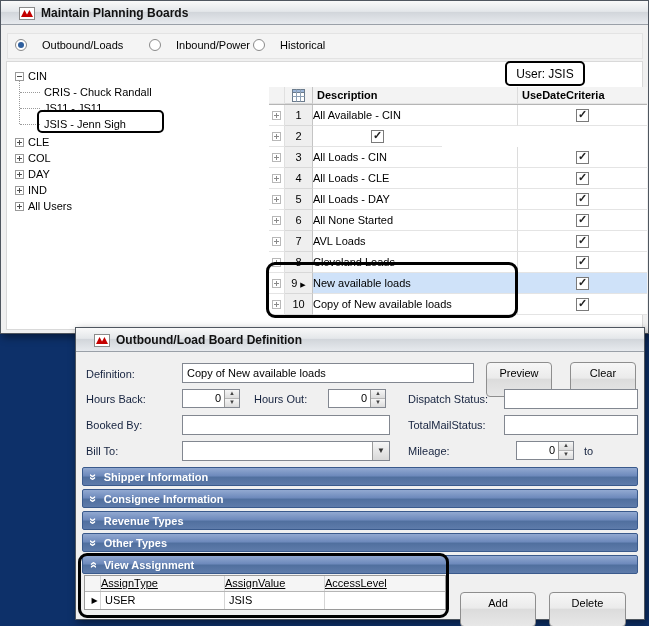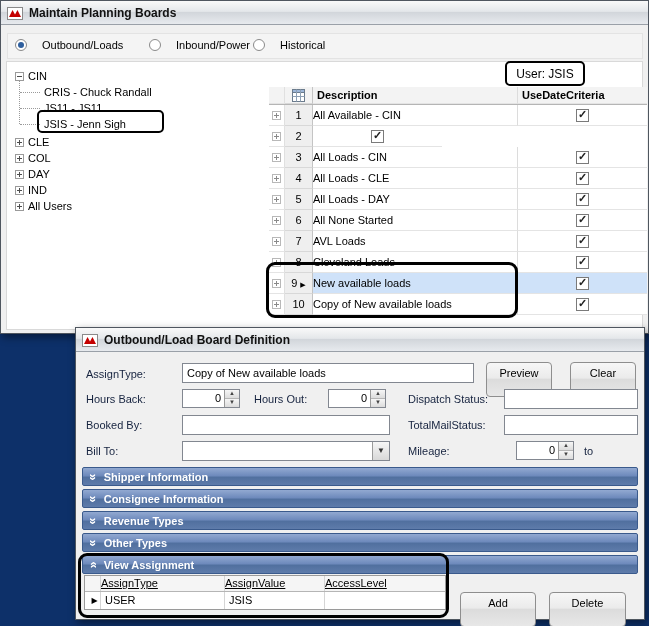--- a/index.html
+++ b/index.html
@@ -10,21 +10,21 @@
     font-family: "Liberation Sans", sans-serif; color:#000;
   }
   .window {
     position: absolute; background: #f0f0f0;
     border: 1px solid #4f565f; box-shadow: 2px 3px 8px rgba(0,0,0,.45);
   }
   .titlebar {
     position: absolute; left:0; top:0; right:0; height: 24px;
     background: linear-gradient(#f9f9f9, #e4e7ea 45%, #d2d6db 50%, #e7eaee);
     border-bottom: 1px solid #9aa0a8;
-    display: flex; align-items: center; gap: 6px; padding: 0 6px;
+    display: flex; align-items: center; gap: 6px; padding: 0 18px;
   }
   .titlebar .title { font-size: 12px; font-weight: 700; color:#111; white-space:nowrap; }
   .appicon { width:16px; height:13px; display:inline-block; flex:0 0 auto; }
 
   
   #mainwin { left:0; top:0; width:649px; height:334px; z-index:1; }
   .radio-box { position:absolute; left:6px; top:32px; width:636px; height:26px; border:1px solid #e3e3e3; background:#f4f4f4; }
   .radio-opt { position:absolute; top:38px; display:flex; align-items:center; gap:15px; font-size:11px; }
   .radio { width:12px; height:12px; border-radius:50%; border:1px solid #8a8a8a; background:#fff; position:relative; flex:0 0 auto; }
   .radio.sel::after { content:""; position:absolute; left:2px; top:2px; width:6px; height:6px; border-radius:50%; background:#2f5f9e; }
@@ -295,21 +295,21 @@
     <div class="titlebar">
       <span class="appicon">
         <svg width="16" height="13" viewBox="0 0 16 13">
             <rect x="0.5" y="0.5" width="15" height="12" fill="#ffffff" stroke="#8a8a8a"></rect>
             <path d="M2 10 L5.5 3 L8 7.5 L10.5 3 L14 10 Z" fill="#c40000"></path>
           </svg>
       </span>
       <span class="title">Outbound/Load Board Definition</span>
     </div>
 
-    <span class="dlabel" style="left:10px; top:40px;">AssignType:</span>
+    <span class="dlabel" style="left:10px; top:40px;">Definition:</span>
     <div class="dinput" style="left:106px; top:35px; width:292px;">Copy of New available loads</div>
     <div class="btn" style="left:410px; top:34px; width:66px;">Preview</div>
     <div class="btn" style="left:494px; top:34px; width:66px;">Clear</div>
 
     <span class="dlabel" style="left:10px; top:65px;">Hours Back:</span>
     <div class="spinfield" style="left:106px; top:61px; width:58px;">
       <span class="spinval">0</span>
       <span class="spinbtns">
           <span class="spinbtn">▲</span>
           <span class="spinbtn">▼</span>

